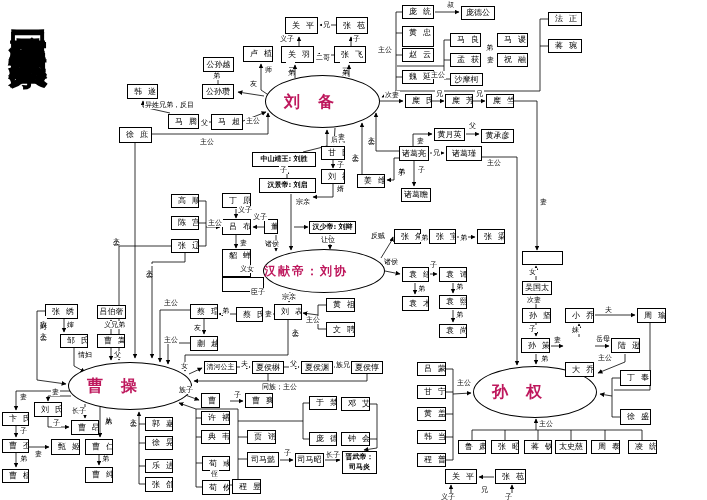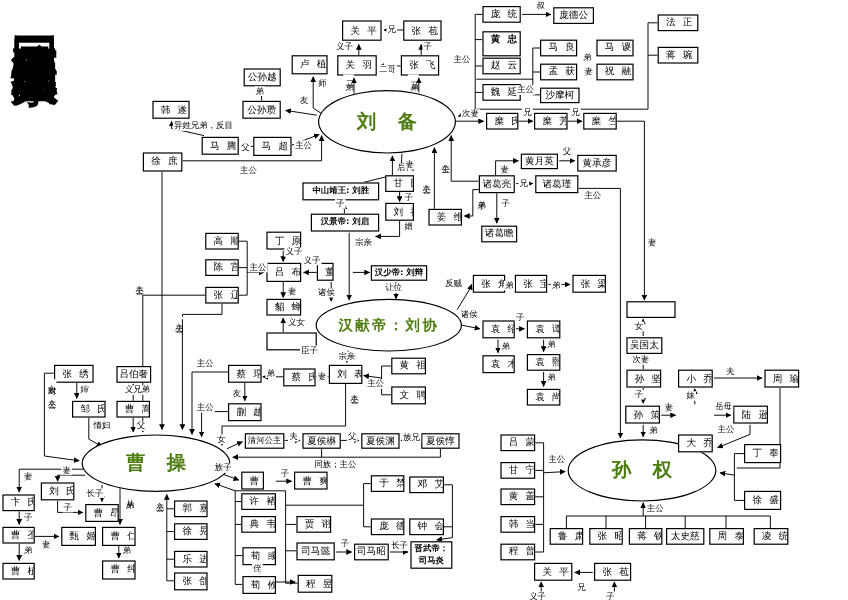--- a/index.html
+++ b/index.html
@@ -9,21 +9,21 @@
   #title{position:absolute;left:6px;top:0px;height:500px;z-index:2;
          writing-mode:vertical-rl;text-orientation:upright;
          font-size:39px;font-weight:bold;color:#000;letter-spacing:2px;line-height:1.1;}
   .box{position:absolute;z-index:1;border:1px solid #000;background:#fff;color:#000;
        font-size:8px;text-align:center;overflow:hidden;box-sizing:border-box;white-space:nowrap;}
   .box.tiny{font-size:7px;}
   .box.bold{font-weight:bold;}
   .box.multi{white-space:normal;line-height:10px !important;}
   .sp2{letter-spacing:6px;text-indent:6px;}
   .ellipse{position:absolute;z-index:1;border:1px solid #000;border-radius:50%;background:#fff;
-       color:#4d7c0f;text-align:center;font-weight:bold;box-sizing:border-box;white-space:nowrap;}
+       color:#be185d;font-weight:bold;box-sizing:border-box;white-space:nowrap;}
   .ellipse.big{font-size:16px;letter-spacing:18px;text-indent:18px;}
   .ellipse.med{font-size:12px;letter-spacing:2px;}
   .lbl{position:absolute;z-index:2;font-size:7px;color:#000;background:#fff;
        line-height:8px;white-space:nowrap;padding:0 1px;}
   .lbl.vert{writing-mode:vertical-rl;text-orientation:upright;line-height:7px;letter-spacing:1px;}
 </style>
 </head>
 <body>
 
 <div id="stage">
@@ -223,21 +223,21 @@
       <div class="box sp2" style="left: 127px; top: 84px; width: 31px; height: 15px; line-height: 13px;">韩遂</div>
       <div class="box sp2" style="left: 168px; top: 114px; width: 31px; height: 15px; line-height: 13px;">马腾</div>
       <div class="box sp2" style="left: 211px; top: 114px; width: 32px; height: 16px; line-height: 14px;">马超</div>
       <div class="box sp2" style="left: 119px; top: 127px; width: 33px; height: 16px; line-height: 14px;">徐庶</div>
       <div class="box bold tiny" style="left: 252px; top: 152px; width: 64px; height: 15px; line-height: 13px;">中山靖王: 刘胜</div>
       <div class="box bold tiny" style="left: 259px; top: 178px; width: 57px; height: 15px; line-height: 13px;">汉景帝: 刘启</div>
       <div class="box sp2" style="left: 321px; top: 146px; width: 24px; height: 14px; line-height: 12px;">甘氏</div>
       <div class="box sp2" style="left: 321px; top: 169px; width: 24px; height: 15px; line-height: 13px;">刘禅</div>
       <div class="box sp2" style="left: 357px; top: 174px; width: 28px; height: 14px; line-height: 12px;">姜维</div>
       <div class="box sp2" style="left: 402px; top: 5px; width: 32px; height: 14px; line-height: 12px;">庞统</div>
-      <div class="box sp2" style="left: 402px; top: 26px; width: 32px; height: 21px; line-height: 12px; font-weight: bold;">黄忠</div>
+      <div class="box sp2" style="left: 402px; top: 26px; width: 32px; height: 21px; line-height: 12px;">黄忠</div>
       <div class="box sp2" style="left: 402px; top: 48px; width: 32px; height: 14px; line-height: 12px;">赵云</div>
       <div class="box sp2" style="left: 402px; top: 70px; width: 32px; height: 14px; line-height: 12px;">魏延</div>
       <div class="box" style="left: 461px; top: 6px; width: 34px; height: 14px; line-height: 12px;">庞德公</div>
       <div class="box sp2" style="left: 548px; top: 12px; width: 34px; height: 14px; line-height: 12px;">法正</div>
       <div class="box sp2" style="left: 548px; top: 39px; width: 34px; height: 14px; line-height: 12px;">蒋琬</div>
       <div class="box sp2" style="left: 450px; top: 33px; width: 31px; height: 14px; line-height: 12px; text-align: right;">马良</div>
       <div class="box sp2" style="left: 497px; top: 33px; width: 31px; height: 14px; line-height: 12px;">马谡</div>
       <div class="box sp2" style="left: 450px; top: 53px; width: 31px; height: 14px; line-height: 12px;">孟获</div>
       <div class="box sp2" style="left: 497px; top: 53px; width: 31px; height: 14px; line-height: 12px;">祝融</div>
       <div class="box" style="left: 450px; top: 73px; width: 33px; height: 13px; line-height: 11px;">沙摩柯</div>
@@ -249,21 +249,21 @@
       <div class="box" style="left: 481px; top: 129px; width: 33px; height: 14px; line-height: 12px;">黄承彦</div>
       <div class="box" style="left: 446px; top: 146px; width: 36px; height: 15px; line-height: 13px;">诸葛瑾</div>
       <div class="box" style="left: 401px; top: 188px; width: 30px; height: 14px; line-height: 12px;">诸葛瞻</div>
       <div class="box sp2" style="left: 222px; top: 193px; width: 29px; height: 15px; line-height: 13px;">丁原</div>
       <div class="box sp2" style="left: 222px; top: 219px; width: 29px; height: 16px; line-height: 14px;">吕布</div>
       <div class="box sp2" style="left: 264px; top: 219px; width: 14px; height: 15px; line-height: 13px;">董卓</div>
       <div class="box bold tiny" style="left: 309px; top: 221px; width: 47px; height: 13px; line-height: 11px;">汉少帝: 刘辩</div>
       <div class="box sp2" style="left: 171px; top: 194px; width: 28px; height: 14px; line-height: 12px;">高顺</div>
       <div class="box sp2" style="left: 171px; top: 216px; width: 28px; height: 14px; line-height: 12px;">陈宫</div>
       <div class="box sp2" style="left: 171px; top: 239px; width: 28px; height: 14px; line-height: 12px;">张辽</div>
-      <div class="box sp2" style="left: 222px; top: 249px; width: 29px; height: 14px; line-height: 12px; font-family: Liberation Serif, serif;">貂蝉</div>
+      <div class="box sp2" style="left: 222px; top: 249px; width: 29px; height: 28px; line-height: 12px; font-family: Liberation Serif, serif;">貂蝉</div>
       <div class="box sp2" style="left: 222px; top: 277px; width: 17px; height: 15px; line-height: 13px; padding-left: 40px;">王允</div>
       <div class="box sp2" style="left: 394px; top: 229px; width: 27px; height: 15px; line-height: 13px;">张角</div>
       <div class="box sp2" style="left: 429px; top: 229px; width: 27px; height: 15px; line-height: 13px;">张宝</div>
       <div class="box sp2" style="left: 477px; top: 229px; width: 28px; height: 15px; line-height: 13px;">张梁</div>
       <div class="box sp2" style="left: 402px; top: 267px; width: 27px; height: 15px; line-height: 13px;">袁绍</div>
       <div class="box sp2" style="left: 439px; top: 267px; width: 28px; height: 15px; line-height: 13px;">袁谭</div>
       <div class="box sp2" style="left: 402px; top: 296px; width: 27px; height: 15px; line-height: 13px;">袁术</div>
       <div class="box sp2" style="left: 439px; top: 295px; width: 28px; height: 14px; line-height: 12px;">袁熙</div>
       <div class="box sp2" style="left: 439px; top: 324px; width: 28px; height: 14px; line-height: 12px;">袁尚</div>
       <div class="box sp2" style="left: 274px; top: 304px; width: 28px; height: 16px; line-height: 14px;">刘表</div>
@@ -296,21 +296,21 @@
       <div class="box sp2" style="left: 245px; top: 393px; width: 28px; height: 15px; line-height: 13px;">曹爽</div>
       <div class="box sp2" style="left: 201px; top: 411px; width: 29px; height: 14px; line-height: 12px;">许褚</div>
       <div class="box sp2" style="left: 201px; top: 430px; width: 29px; height: 14px; line-height: 12px;">典韦</div>
       <div class="box sp2" style="left: 247px; top: 430px; width: 29px; height: 14px; line-height: 12px;">贾诩</div>
       <div class="box sp2" style="left: 309px; top: 396px; width: 28px; height: 14px; line-height: 12px;">于禁</div>
       <div class="box sp2" style="left: 309px; top: 432px; width: 28px; height: 14px; line-height: 12px;">庞德</div>
       <div class="box sp2" style="left: 341px; top: 397px; width: 29px; height: 14px; line-height: 12px;">邓艾</div>
       <div class="box sp2" style="left: 341px; top: 432px; width: 29px; height: 14px; line-height: 12px;">钟会</div>
       <div class="box sp2" style="left: 202px; top: 456px; width: 28px; height: 15px; line-height: 13px;">荀彧</div>
       <div class="box sp2" style="left: 202px; top: 480px; width: 28px; height: 15px; line-height: 13px;">荀攸</div>
-      <div class="box sp2" style="left: 248px; top: 479px; width: 29px; height: 15px; line-height: 13px;">程昱</div>
+      <div class="box sp2" style="left: 232px; top: 479px; width: 29px; height: 15px; line-height: 13px;">程昱</div>
       <div class="box" style="left: 247px; top: 452px; width: 32px; height: 15px; line-height: 13px;">司马懿</div>
       <div class="box" style="left: 295px; top: 453px; width: 29px; height: 14px; line-height: 12px;">司马昭</div>
       <div class="box bold tiny multi" style="left: 342px; top: 451px; width: 35px; height: 23px; line-height: 21px;">晋武帝：司马炎</div>
       <div class="box" style="left: 522px; top: 251px; width: 30px; height: 14px; line-height: 12px; padding-left: 39px;">孙尚香</div>
       <div class="box" style="left: 522px; top: 281px; width: 30px; height: 14px; line-height: 12px;">吴国太</div>
       <div class="box sp2" style="left: 522px; top: 308px; width: 29px; height: 15px; line-height: 13px;">孙坚</div>
       <div class="box sp2" style="left: 521px; top: 338px; width: 29px; height: 15px; line-height: 13px;">孙策</div>
       <div class="box sp2" style="left: 565px; top: 338px; width: 29px; height: 15px; line-height: 13px; margin-top: 24px;">大乔</div>
       <div class="box sp2" style="left: 565px; top: 308px; width: 29px; height: 15px; line-height: 13px;">小乔</div>
       <div class="box sp2" style="left: 637px; top: 308px; width: 29px; height: 15px; line-height: 13px;">周瑜</div>

